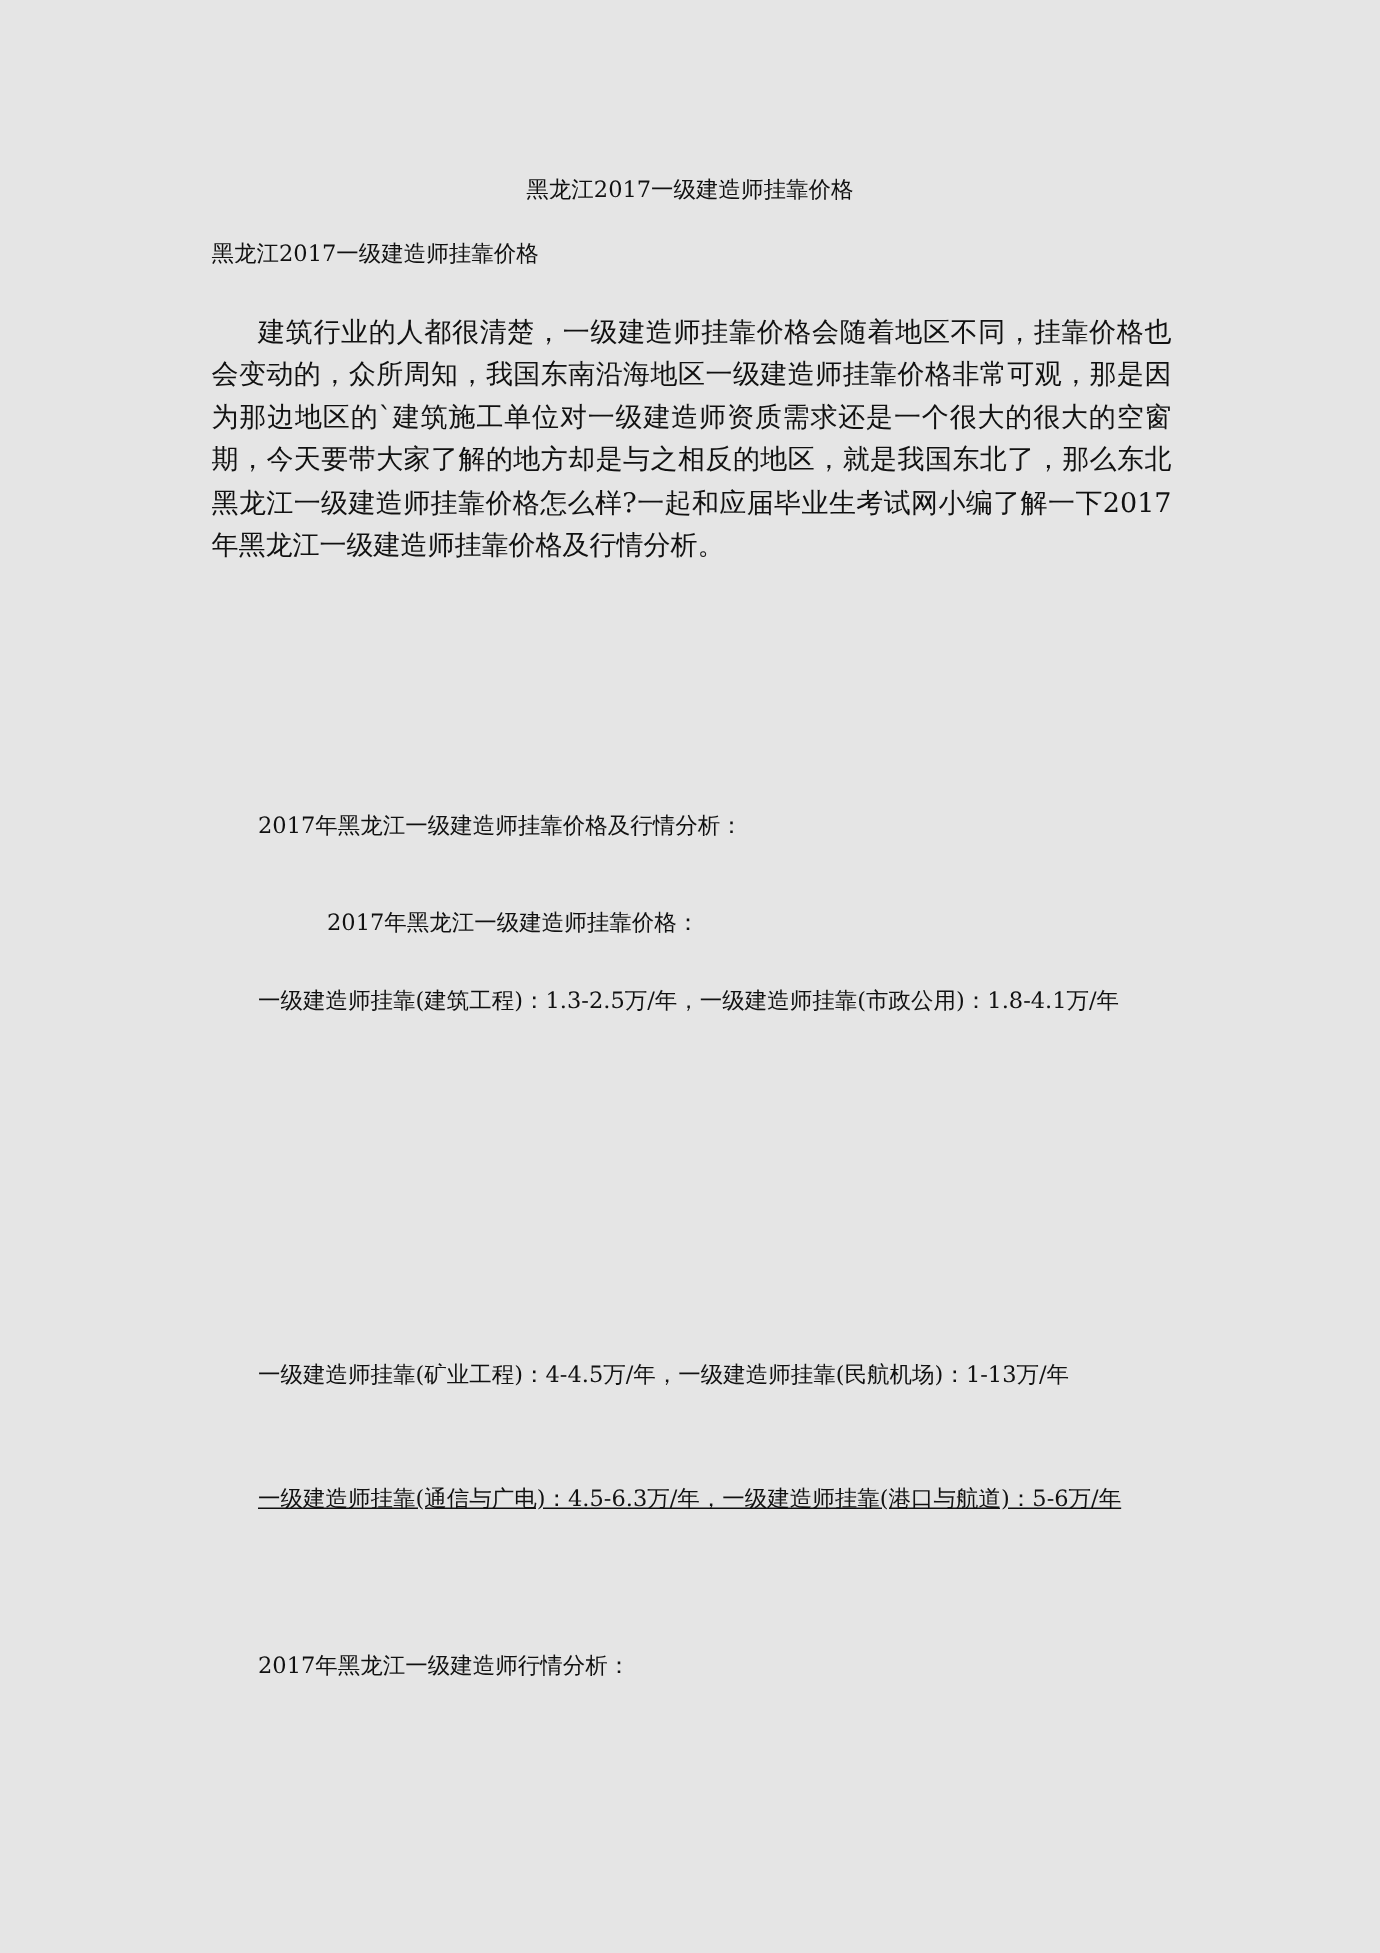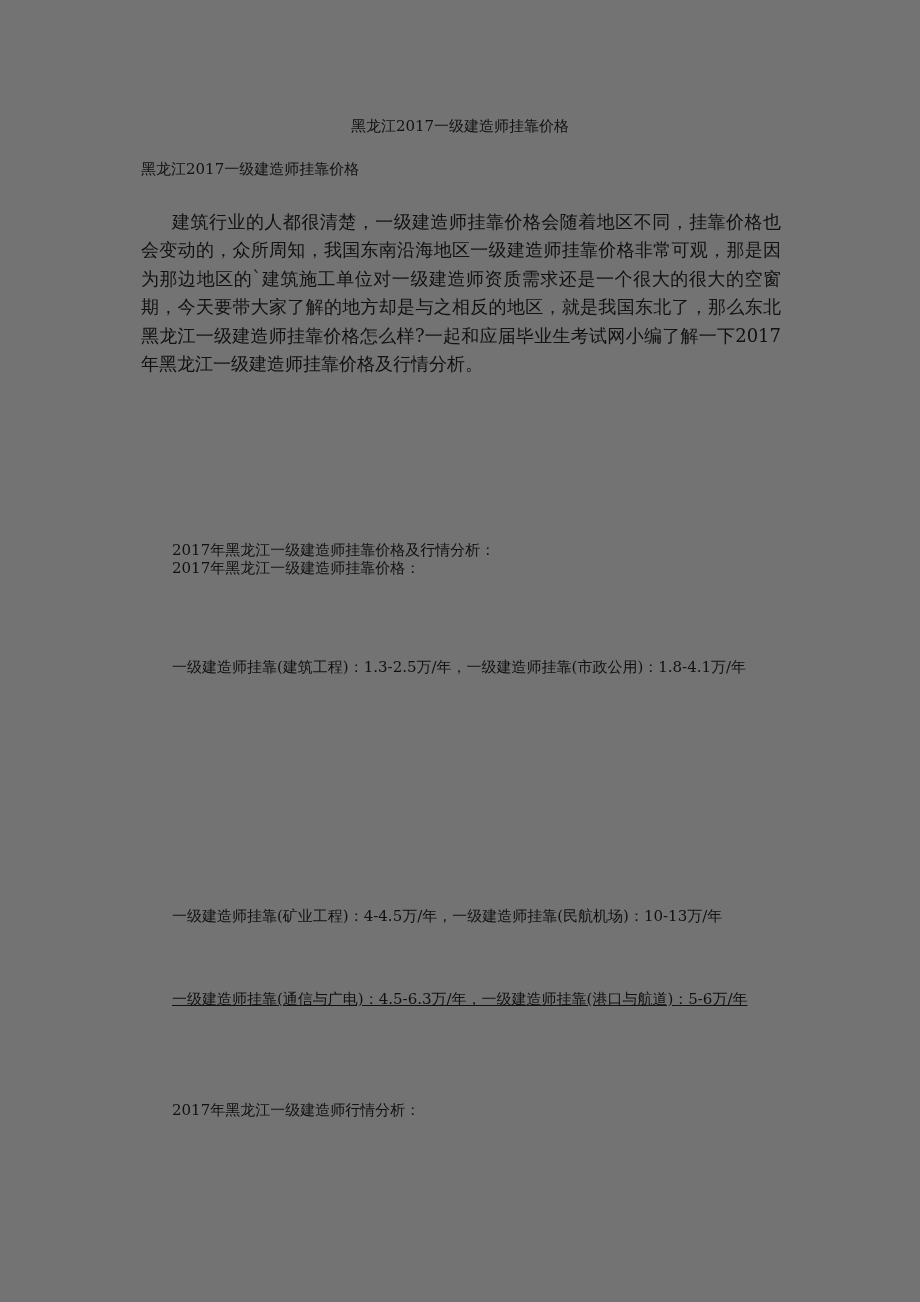--- a/index.html
+++ b/index.html
@@ -14,21 +14,21 @@
       overflow: hidden;
       font-family: "DejaVu Serif", "Liberation Serif", serif;
       color: #111111;
     }
     .page {
       position: absolute;
       left: 0;
       top: 0;
       width: 920px;
       height: 1302px;
-      background: #737373;
+      background: #e5e5e5;
     }
     .line {
       position: absolute;
       left: 141px;
       width: 640px;
       font-size: 15px;
       line-height: 28px;
       white-space: nowrap;
     }
     .title {
@@ -67,25 +67,25 @@
 <div class="page">
 
   <div class="line title" style="top:112px;">黑龙江2017一级建造师挂靠价格</div>
 
   <div class="line" style="top:155px;">黑龙江2017一级建造师挂靠价格</div>
 
   <div class="para" style="top:208px;">建筑行业的人都很清楚，一级建造师挂靠价格会随着地区不同，挂靠价格也会变动的，众所周知，我国东南沿海地区一级建造师挂靠价格非常可观，那是因为那边地区的`建筑施工单位对一级建造师资质需求还是一个很大的很大的空窗期，今天要带大家了解的地方却是与之相反的地区，就是我国东北了，那么东北黑龙江一级建造师挂靠价格怎么样?一起和应届毕业生考试网小编了解一下2017年黑龙江一级建造师挂靠价格及行情分析。</div>
 
   <div class="line indent" style="top:512px;margin-top:24px;">2017年黑龙江一级建造师挂靠价格及行情分析：</div>
 
-  <div class="line indent" style="top:554px;">2017年黑龙江一级建造师挂靠价格：</div>
+  <div class="line indent" style="top:601px;margin-left:46px;">2017年黑龙江一级建造师挂靠价格：</div>
 
   <div class="line indent" style="top:653px;">一级建造师挂靠(建筑工程)：1.3-2.5万/年，一级建造师挂靠(市政公用)：1.8-4.1万/年</div>
 
 
 
-  <div class="line indent" style="top:902px;">一级建造师挂靠(矿业工程)：4-4.5万/年，一级建造师挂靠(民航机场)：10-13万/年</div>
+  <div class="line indent" style="top:902px;">一级建造师挂靠(矿业工程)：4-4.5万/年，一级建造师挂靠(民航机场)：1-13万/年</div>
 
   <div class="wrap-block" style="top:985px;">一级建造师挂靠(通信与广电)：4.5-6.3万/年，一级建造师挂靠(港口与航道)：5-6万/年</div>
 
   <div class="line indent" style="top:1096px;">2017年黑龙江一级建造师行情分析：</div>
 
 </div>
 
 </body></html>

